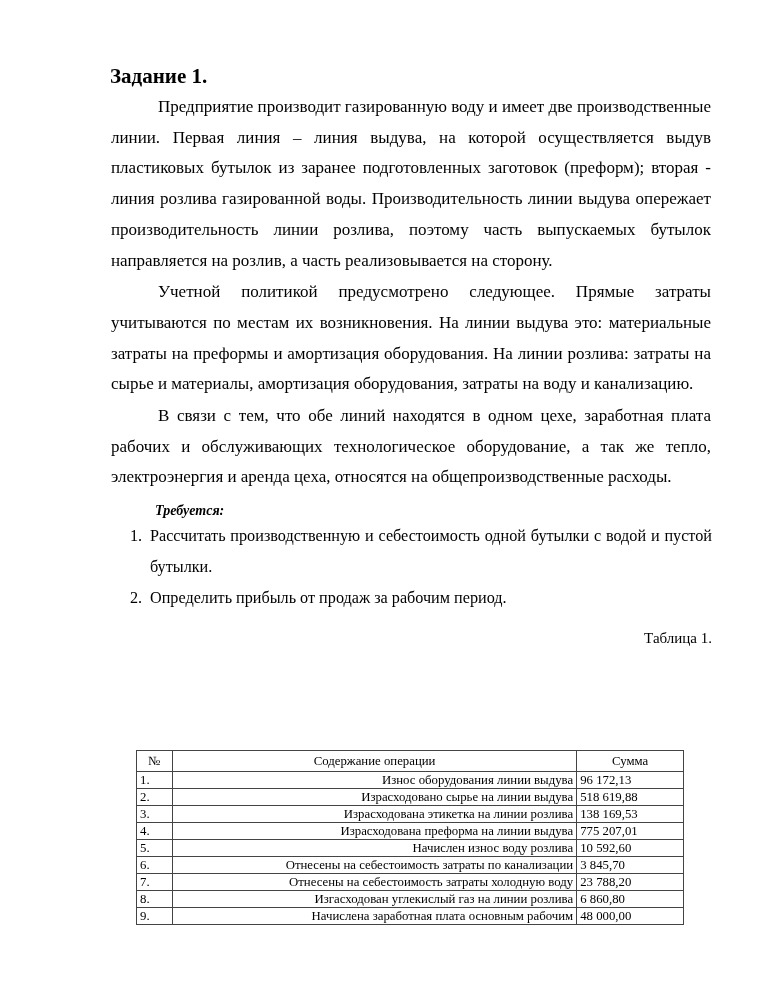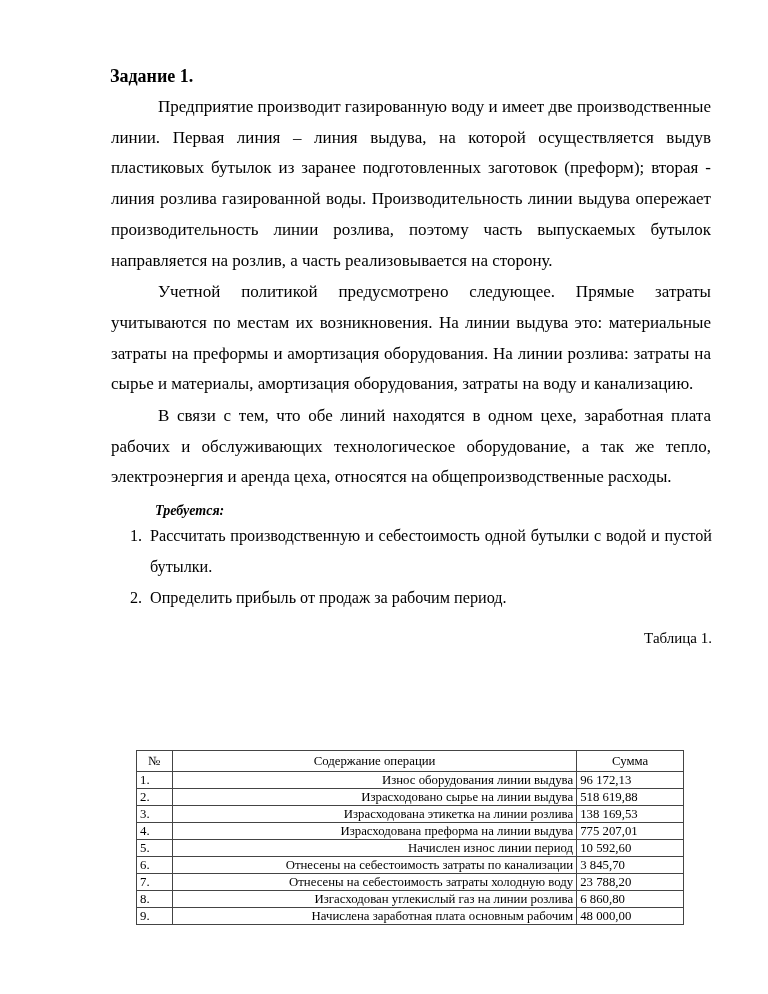--- a/index.html
+++ b/index.html
@@ -23,21 +23,21 @@
   }
   .title {
     text-align: center;
     font-weight: bold;
     font-size: 15.6px;
     line-height: 22px;
     margin: 0 0 2px 0;
   }
   .task-heading {
     font-weight: bold;
-    font-size: 18px;
+    font-size: 21px;
     line-height: 24px;
     margin: 0;
   }
   .para {
     font-size: 17px;
     line-height: 30.7px;
     text-align: justify;
     text-indent: 47px;
     margin: 1px;
   }
@@ -143,21 +143,21 @@
       <td class="col-desc">Израсходована этикетка на линии розлива</td>
       <td class="col-sum">138 169,53</td>
     </tr>
     <tr>
       <td class="col-num">4.</td>
       <td class="col-desc">Израсходована преформа на линии выдува</td>
       <td class="col-sum">775 207,01</td>
     </tr>
     <tr>
       <td class="col-num">5.</td>
-      <td class="col-desc">Начислен износ линии период</td>
+      <td class="col-desc">Начислен износ воду розлива</td>
       <td class="col-sum">10 592,60</td>
     </tr>
     <tr>
       <td class="col-num">6.</td>
       <td class="col-desc">Отнесены на себестоимость затраты по канализации</td>
       <td class="col-sum">3 845,70</td>
     </tr>
     <tr>
       <td class="col-num">7.</td>
       <td class="col-desc">Отнесены на себестоимость затраты холодную воду</td>

